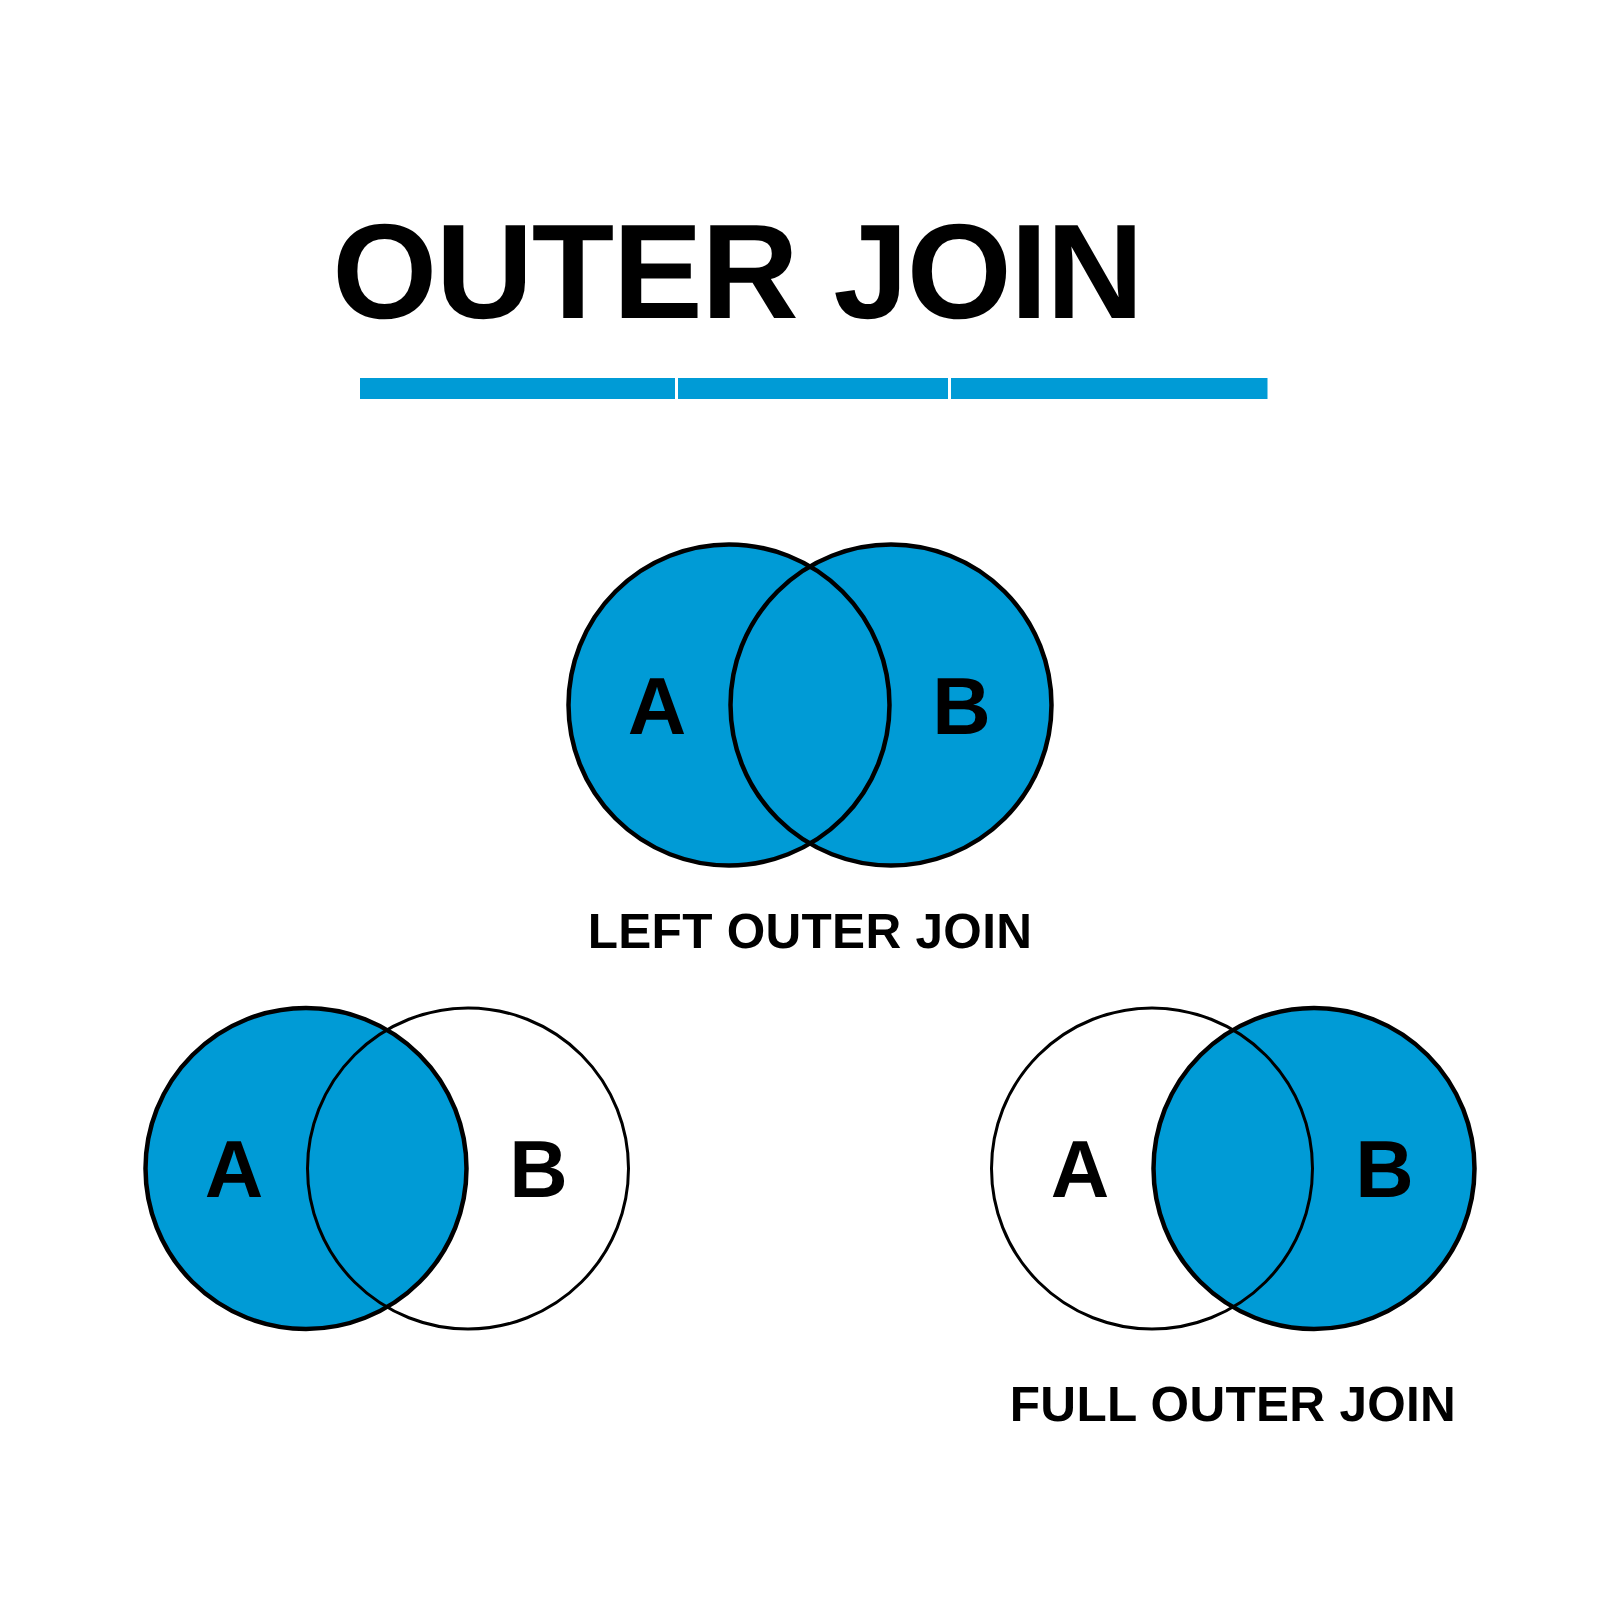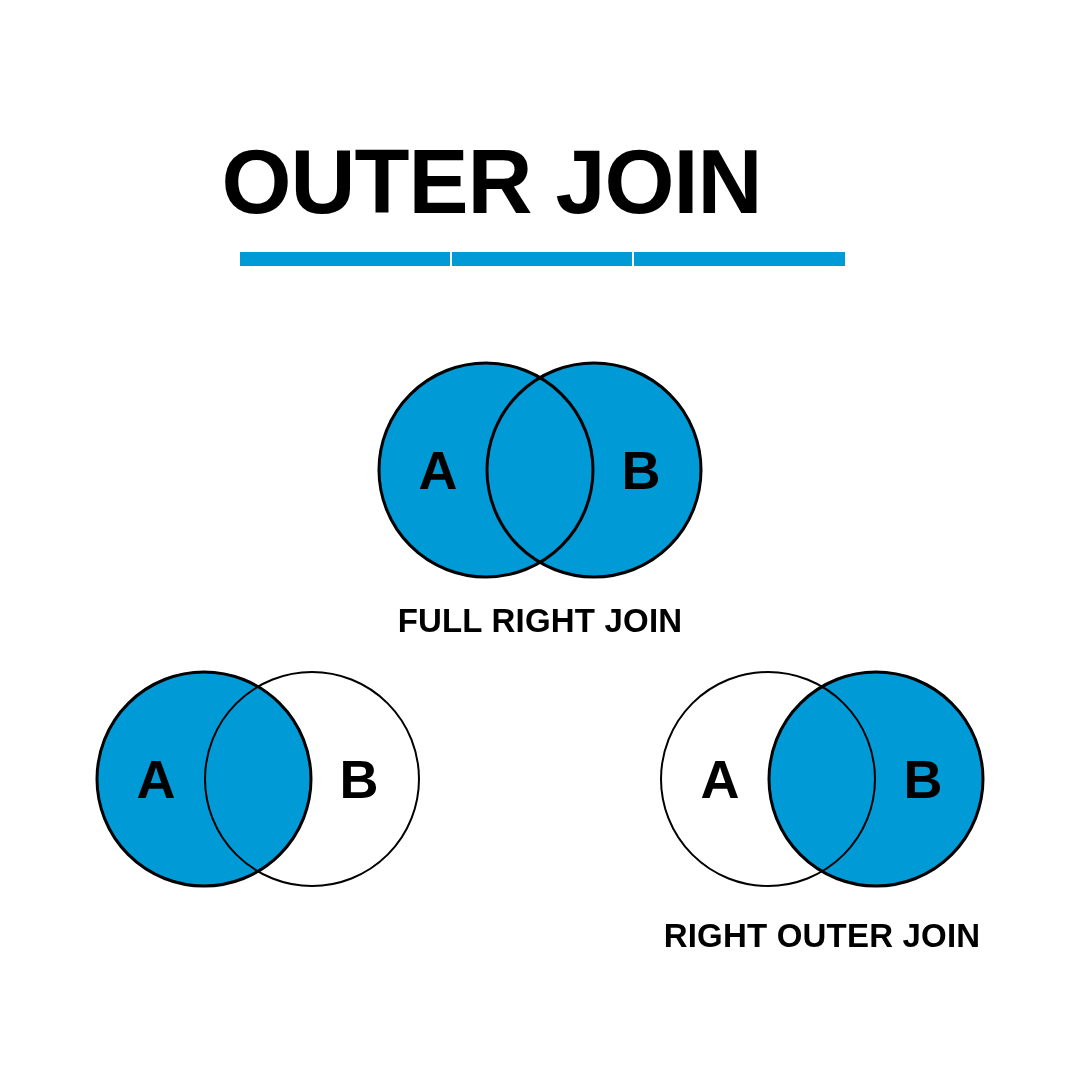--- a/index.html
+++ b/index.html
@@ -112,21 +112,21 @@
       <g clip-path="url(#clipA-full)">
         <circle cx="304" cy="114" r="107" fill="#009BD6"></circle>
       </g>
 
       <circle cx="196" cy="114" r="107" fill="none" stroke="#000000" stroke-width="3"></circle>
       <circle cx="304" cy="114" r="107" fill="none" stroke="#000000" stroke-width="3"></circle>
 
       <text class="venn-letter" x="148" y="133" text-anchor="middle">A</text>
       <text class="venn-letter" x="351" y="133" text-anchor="middle">B</text>
     </svg>
-    <div class="venn-caption">FULL RIGHT JOIN</div>
+    <div class="venn-caption">LEFT OUTER JOIN</div>
   </div>
 
   <div class="venn-block" id="venn-left">
     <svg class="venn-svg" width="500" height="228" viewBox="0 0 500 228">
       <defs>
         <clipPath id="clipA-left">
             <circle cx="196" cy="114" r="107"></circle>
           </clipPath>
       </defs>
 
@@ -161,16 +161,16 @@
       <g clip-path="url(#clipB-right)">
         <circle cx="196" cy="114" r="107" fill="#009BD6"></circle>
       </g>
 
       <circle cx="196" cy="114" r="107" fill="none" stroke="#000000" stroke-width="2"></circle>
       <circle cx="304" cy="114" r="107" fill="none" stroke="#000000" stroke-width="3"></circle>
 
       <text class="venn-letter" x="148" y="133" text-anchor="middle">A</text>
       <text class="venn-letter" x="351" y="133" text-anchor="middle">B</text>
     </svg>
-    <div class="venn-caption">RIGHT OUTER JOIN</div>
+    <div class="venn-caption">FULL OUTER JOIN</div>
   </div>
 
 </div>
 
 </body></html>

